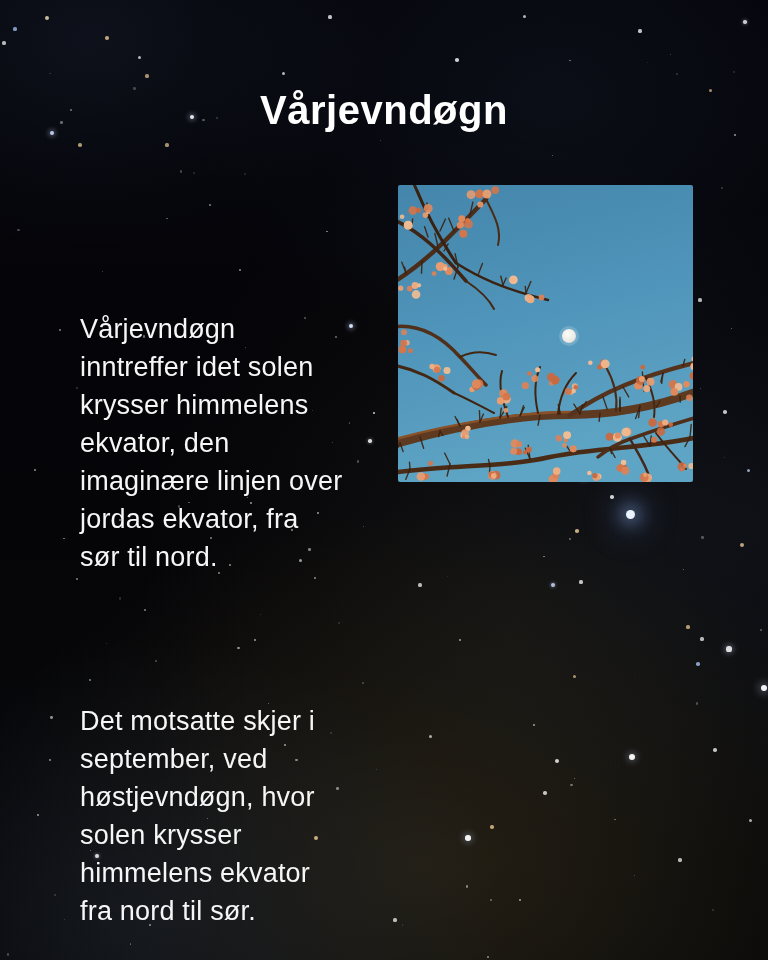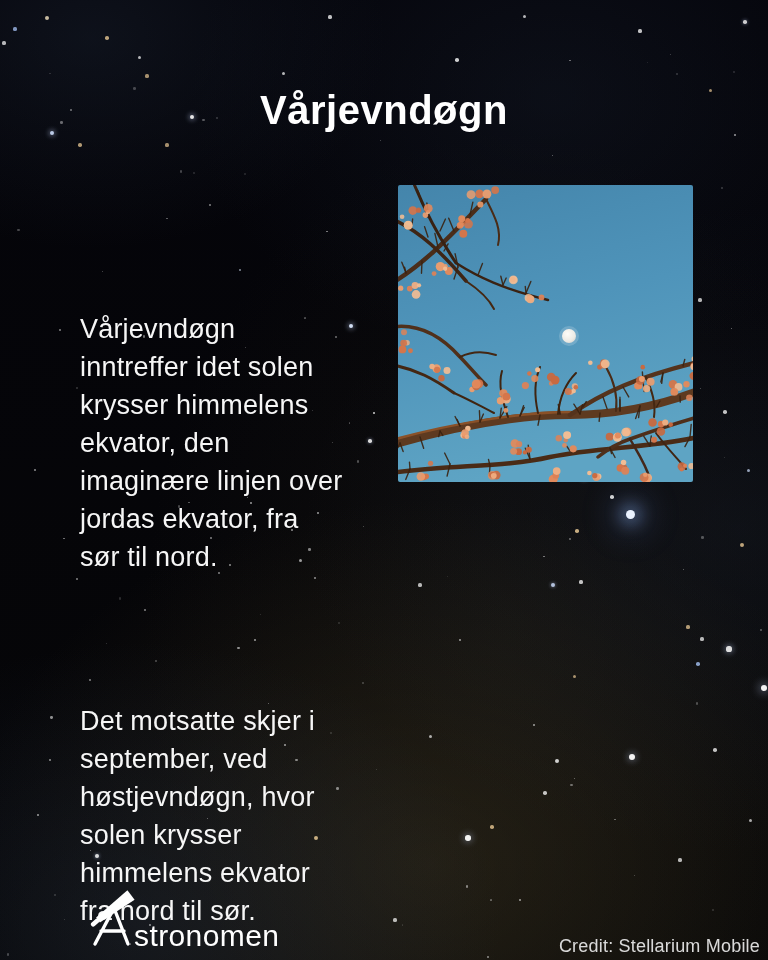--- a/index.html
+++ b/index.html
@@ -495,23 +495,14 @@
           <circle cx="143.51248778682904" cy="112.4665207644866" r="2.8754133861046283" fill="#dd8257" opacity="0.9458580744918436"></circle>
           <circle cx="132.19435649783216" cy="113.77766171824089" r="3.322313329949975" fill="#dd8257" opacity="0.9687303173821419"></circle>
           <circle cx="132.41346122545755" cy="114.29677482249599" r="4.04335185661912" fill="#f0ae82" opacity="0.9307692246627993"></circle>
           <circle cx="115.4372126214344" cy="94.78515507954651" r="3.4134557472541927" fill="#f3bd93" opacity="0.9797148846089839"></circle>
           <circle cx="114.85315039826936" cy="94.51930700019489" r="2.827982178982347" fill="#d4754a" opacity="0.8567377737606875"></circle>
           <circle cx="115.36601385594955" cy="94.92716029960516" r="4.444937608158217" fill="#f3bd93" opacity="0.8743200786062516"></circle>
         </g>
     </svg>
   </div>
 
-  <div class="logo">
-    <svg width="50" height="62" viewBox="0 0 50 62" xmlns="http://www.w3.org/2000/svg">
-      <polygon points="6.1,31.4 37.4,4.2 44.6,13.8 9.9,36.6" fill="#ffffff"></polygon>
-      <line x1="7.2" y1="34.8" x2="3.2" y2="38.2" stroke="#ffffff" stroke-width="4.6" stroke-linecap="round"></line>
-      <path d="M24,22 L5,58 M24,22 L38,58 M11,45 L34,45" stroke="#ffffff" stroke-width="3.4" fill="none" stroke-linecap="round"></path>
-    </svg>
-    <span class="logo-text">stronomen</span>
-  </div>
-
-  <div class="credit">Credit: Stellarium Mobile</div>
+
 </div>
 
 </body></html>

